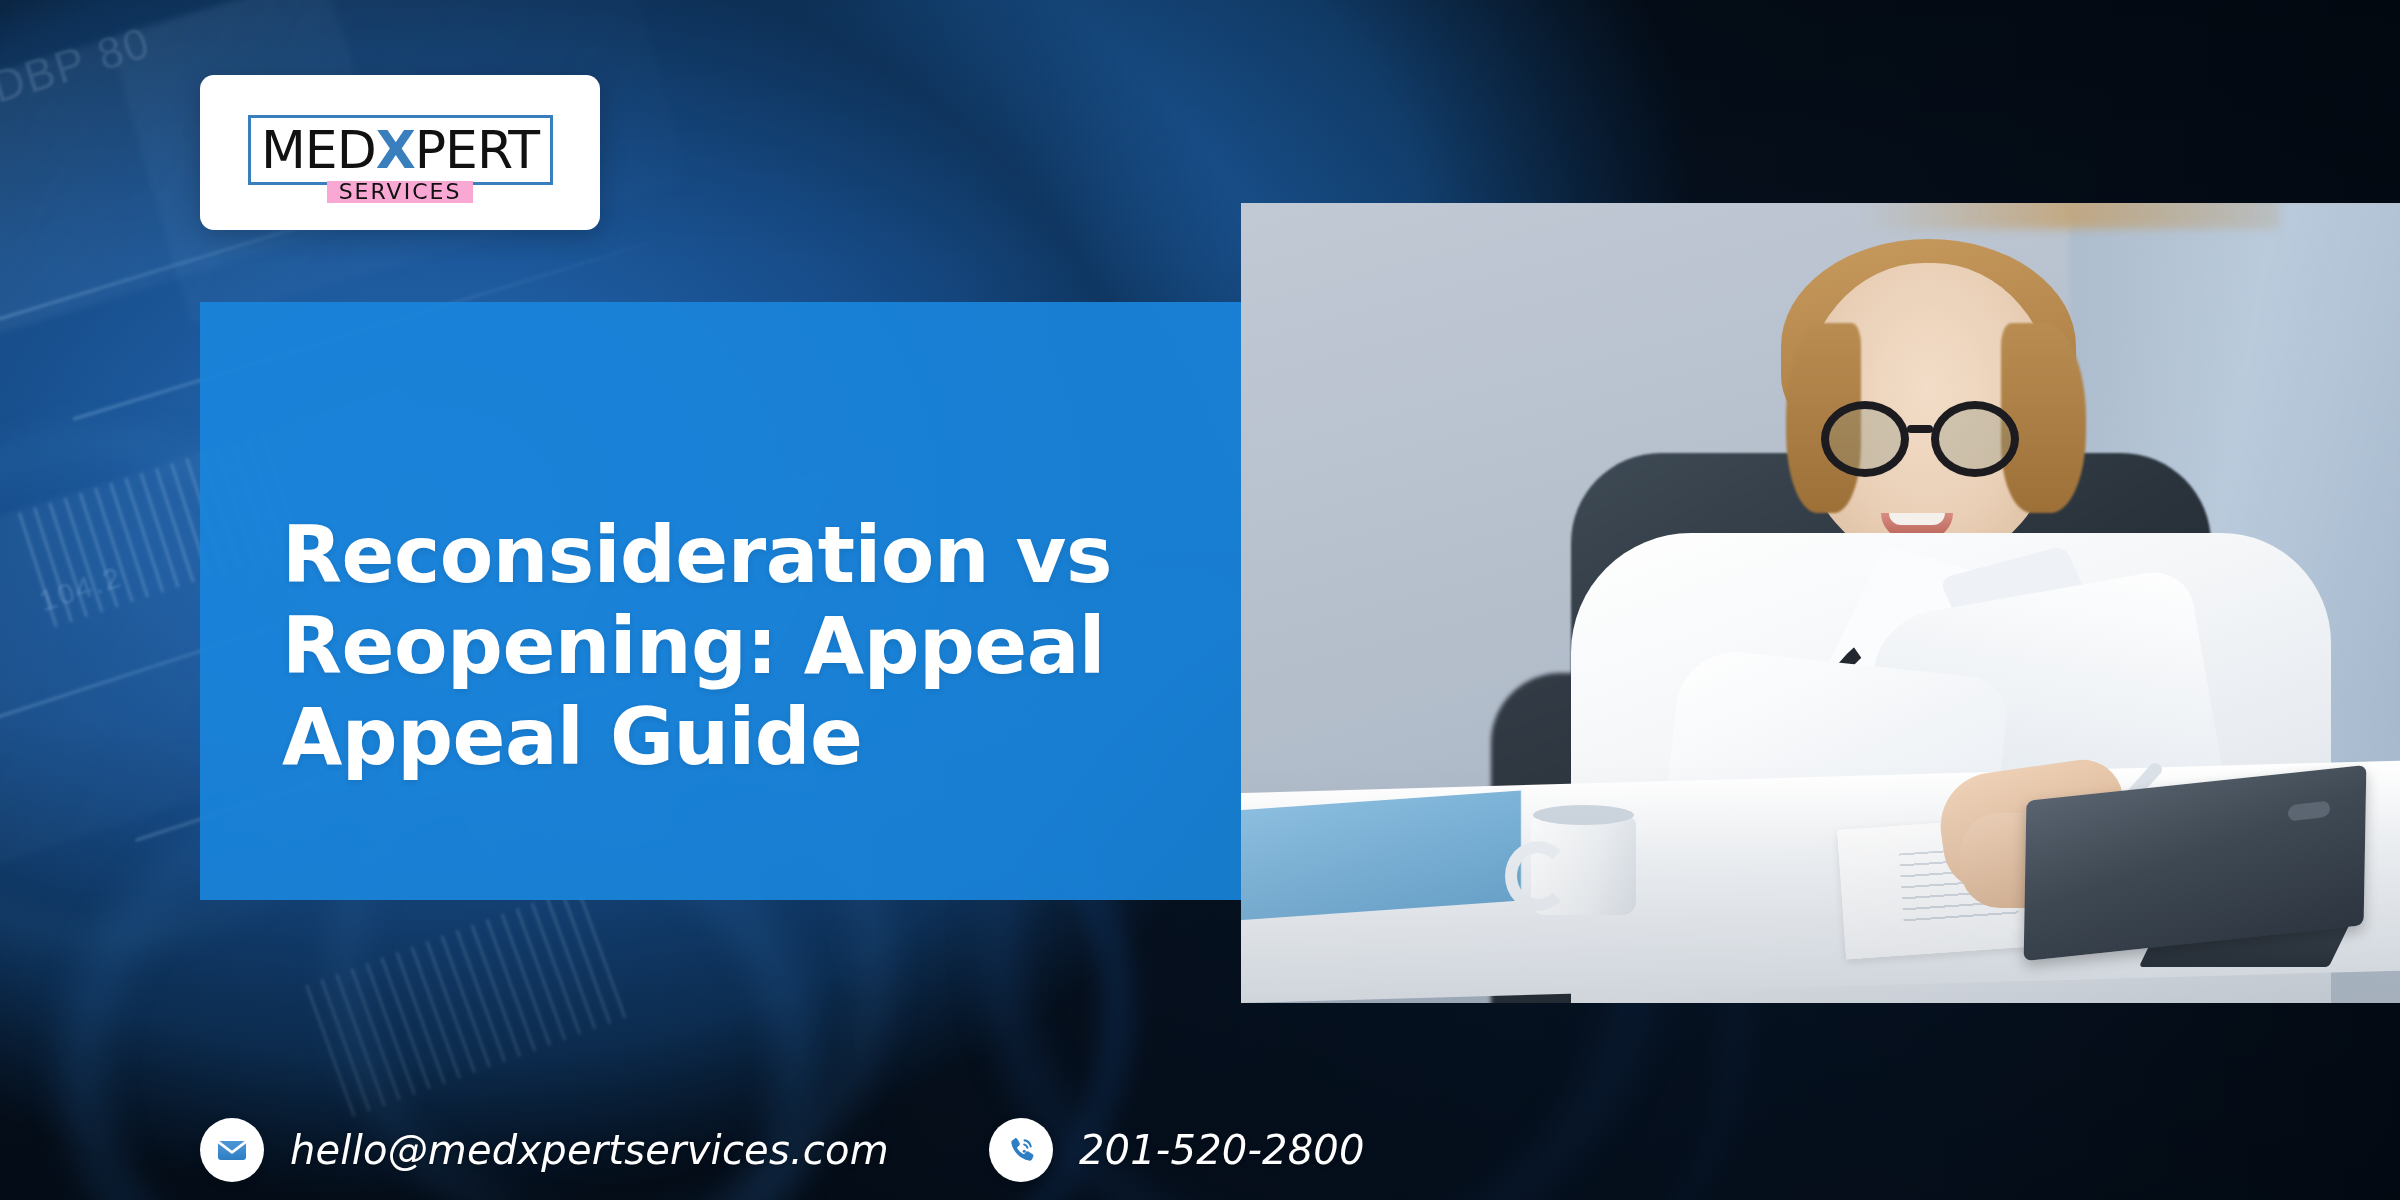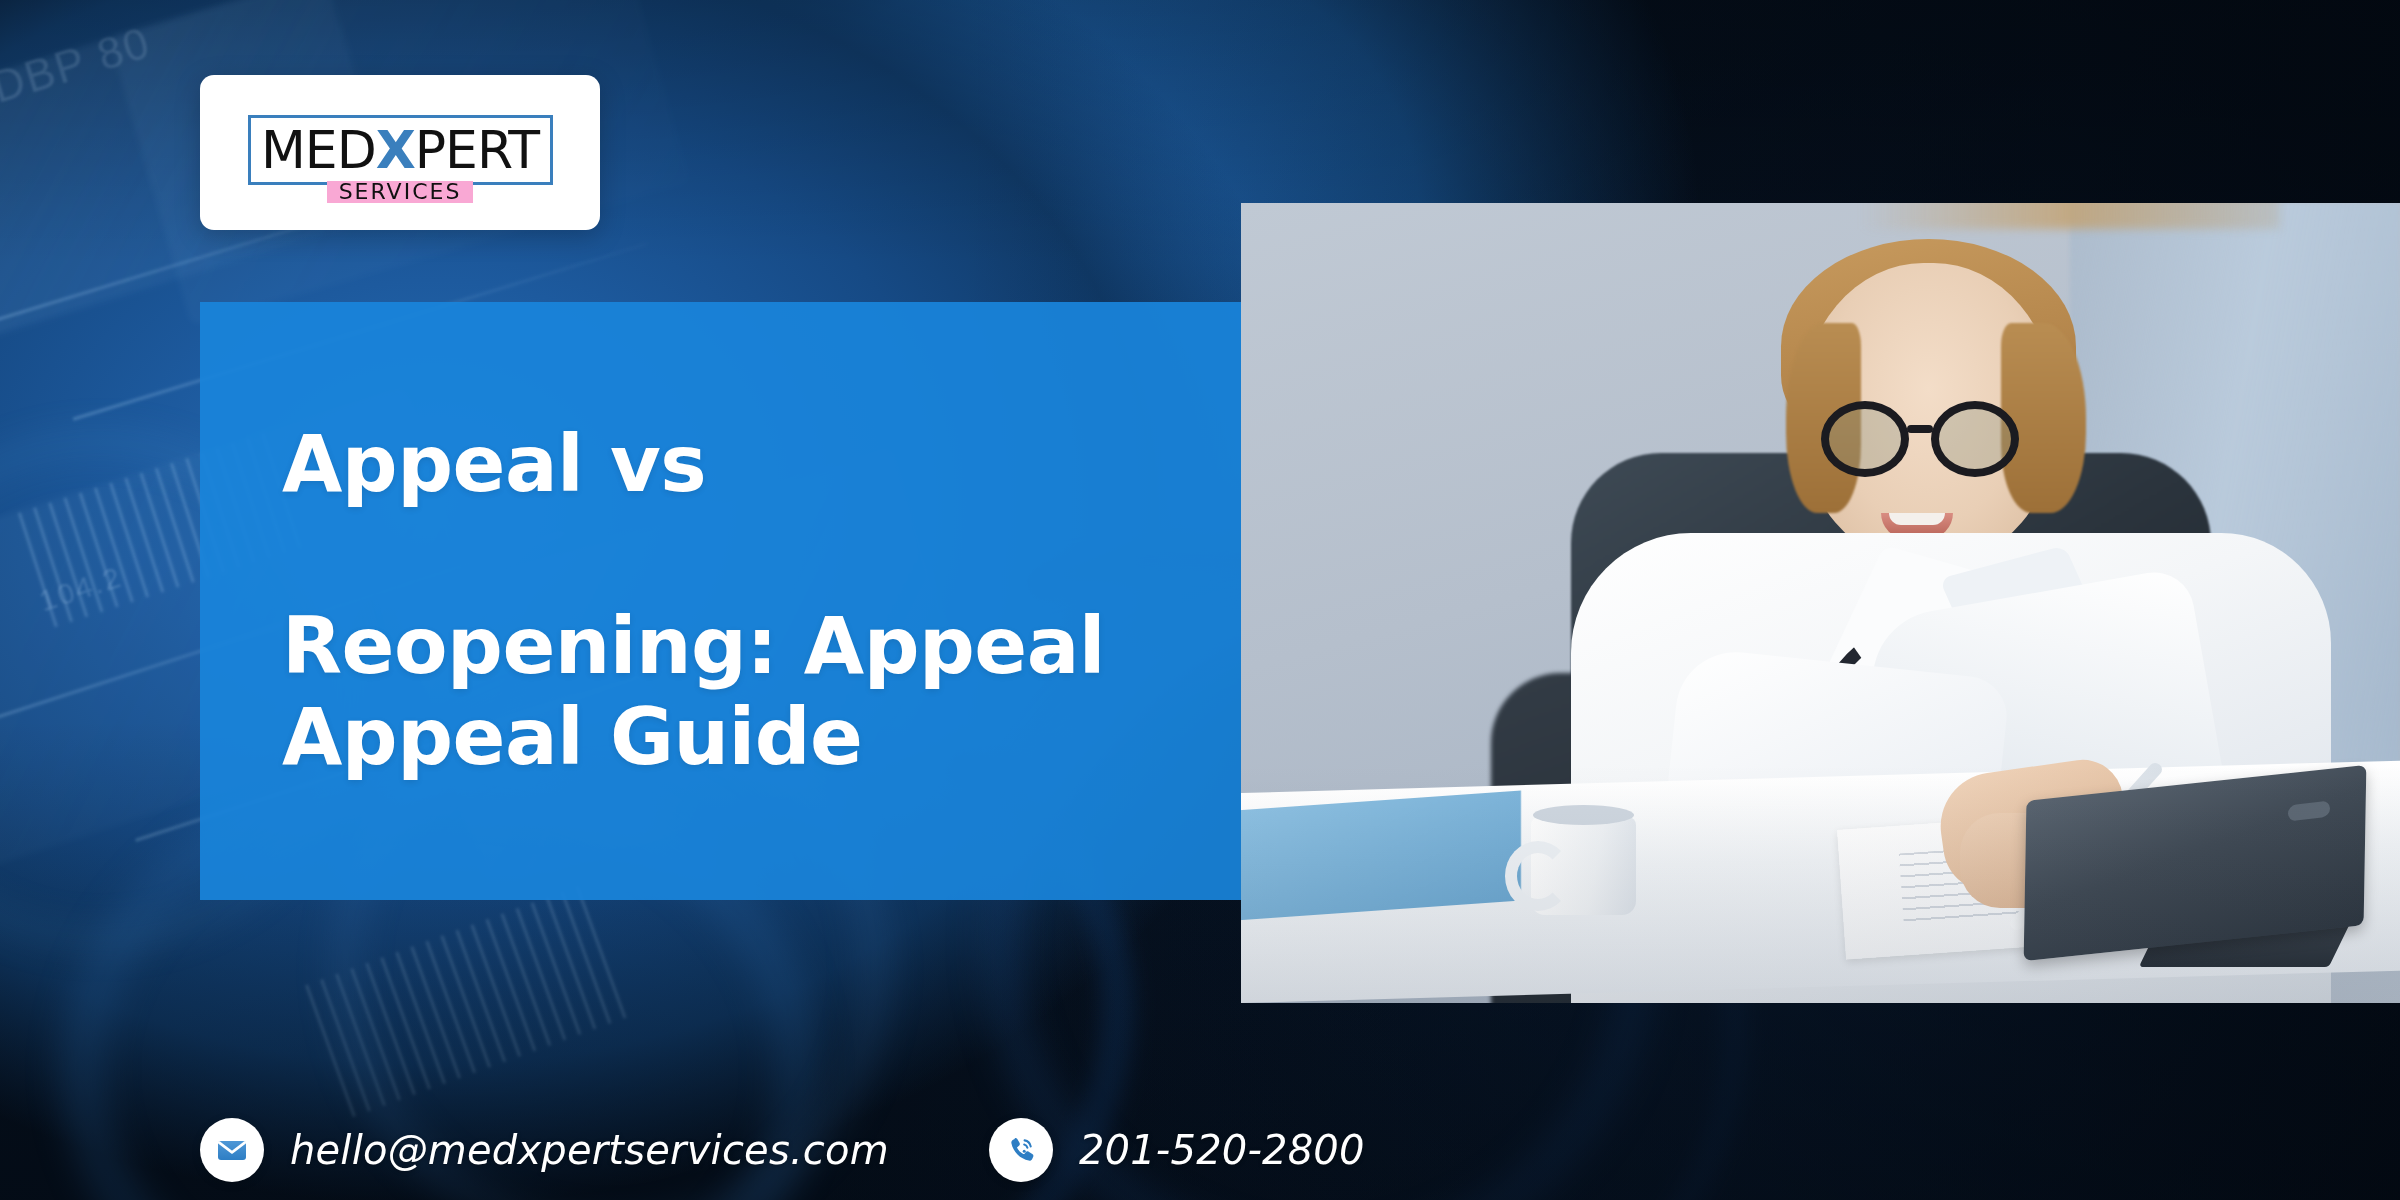--- a/index.html
+++ b/index.html
@@ -395,22 +395,22 @@
         <span>PERT</span>
     </div>
     <div class="logo-sub-wrap">
       <span class="logo-sub">SERVICES</span>
     </div>
   </div>
 </div>
 
 <div class="headline-panel">
   <h1 class="headline">
-    <span>Appeal vs</span><br>
     <br>
+    <span>Reconsideration vs</span><br>
     <span>Reopening: Appeal</span><br>
     <span>Appeal Guide</span>
   </h1>
 </div>
 
 <div class="photo">
   <div class="ph-wall"></div>
   <div class="ph-curtain"></div>
   <div class="ph-warm"></div>
   <div class="ph-chair2"></div>

